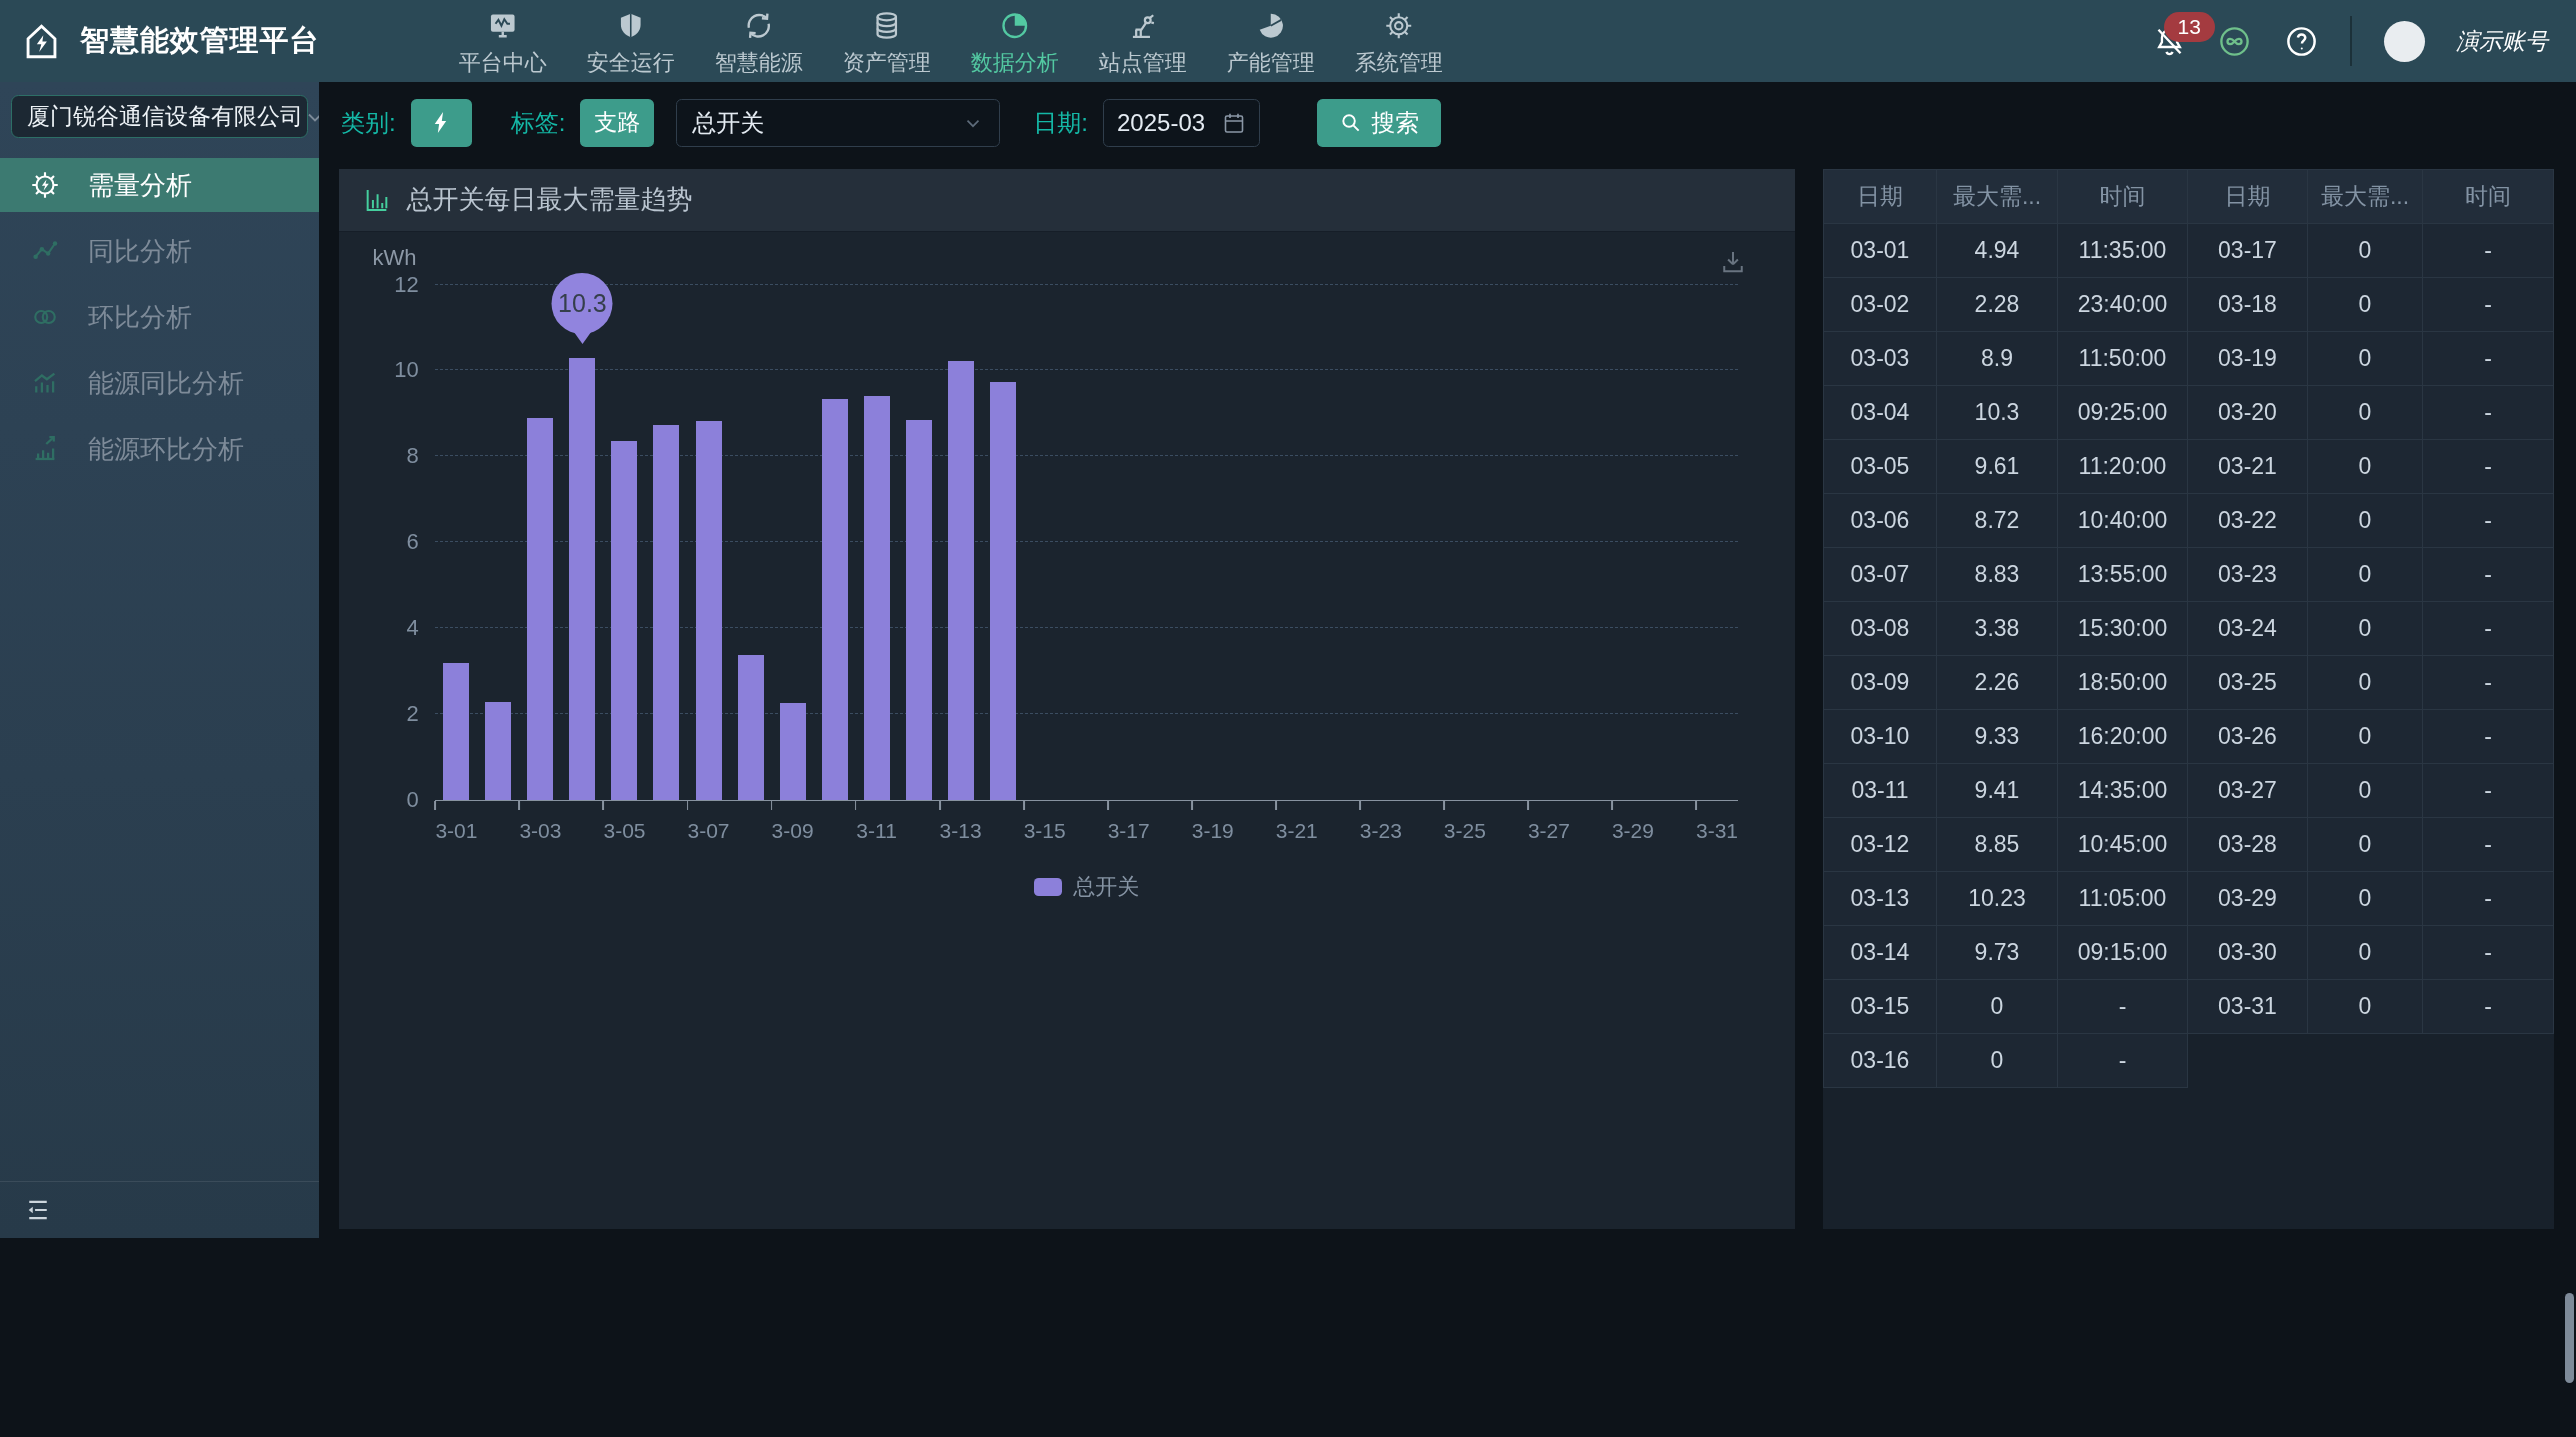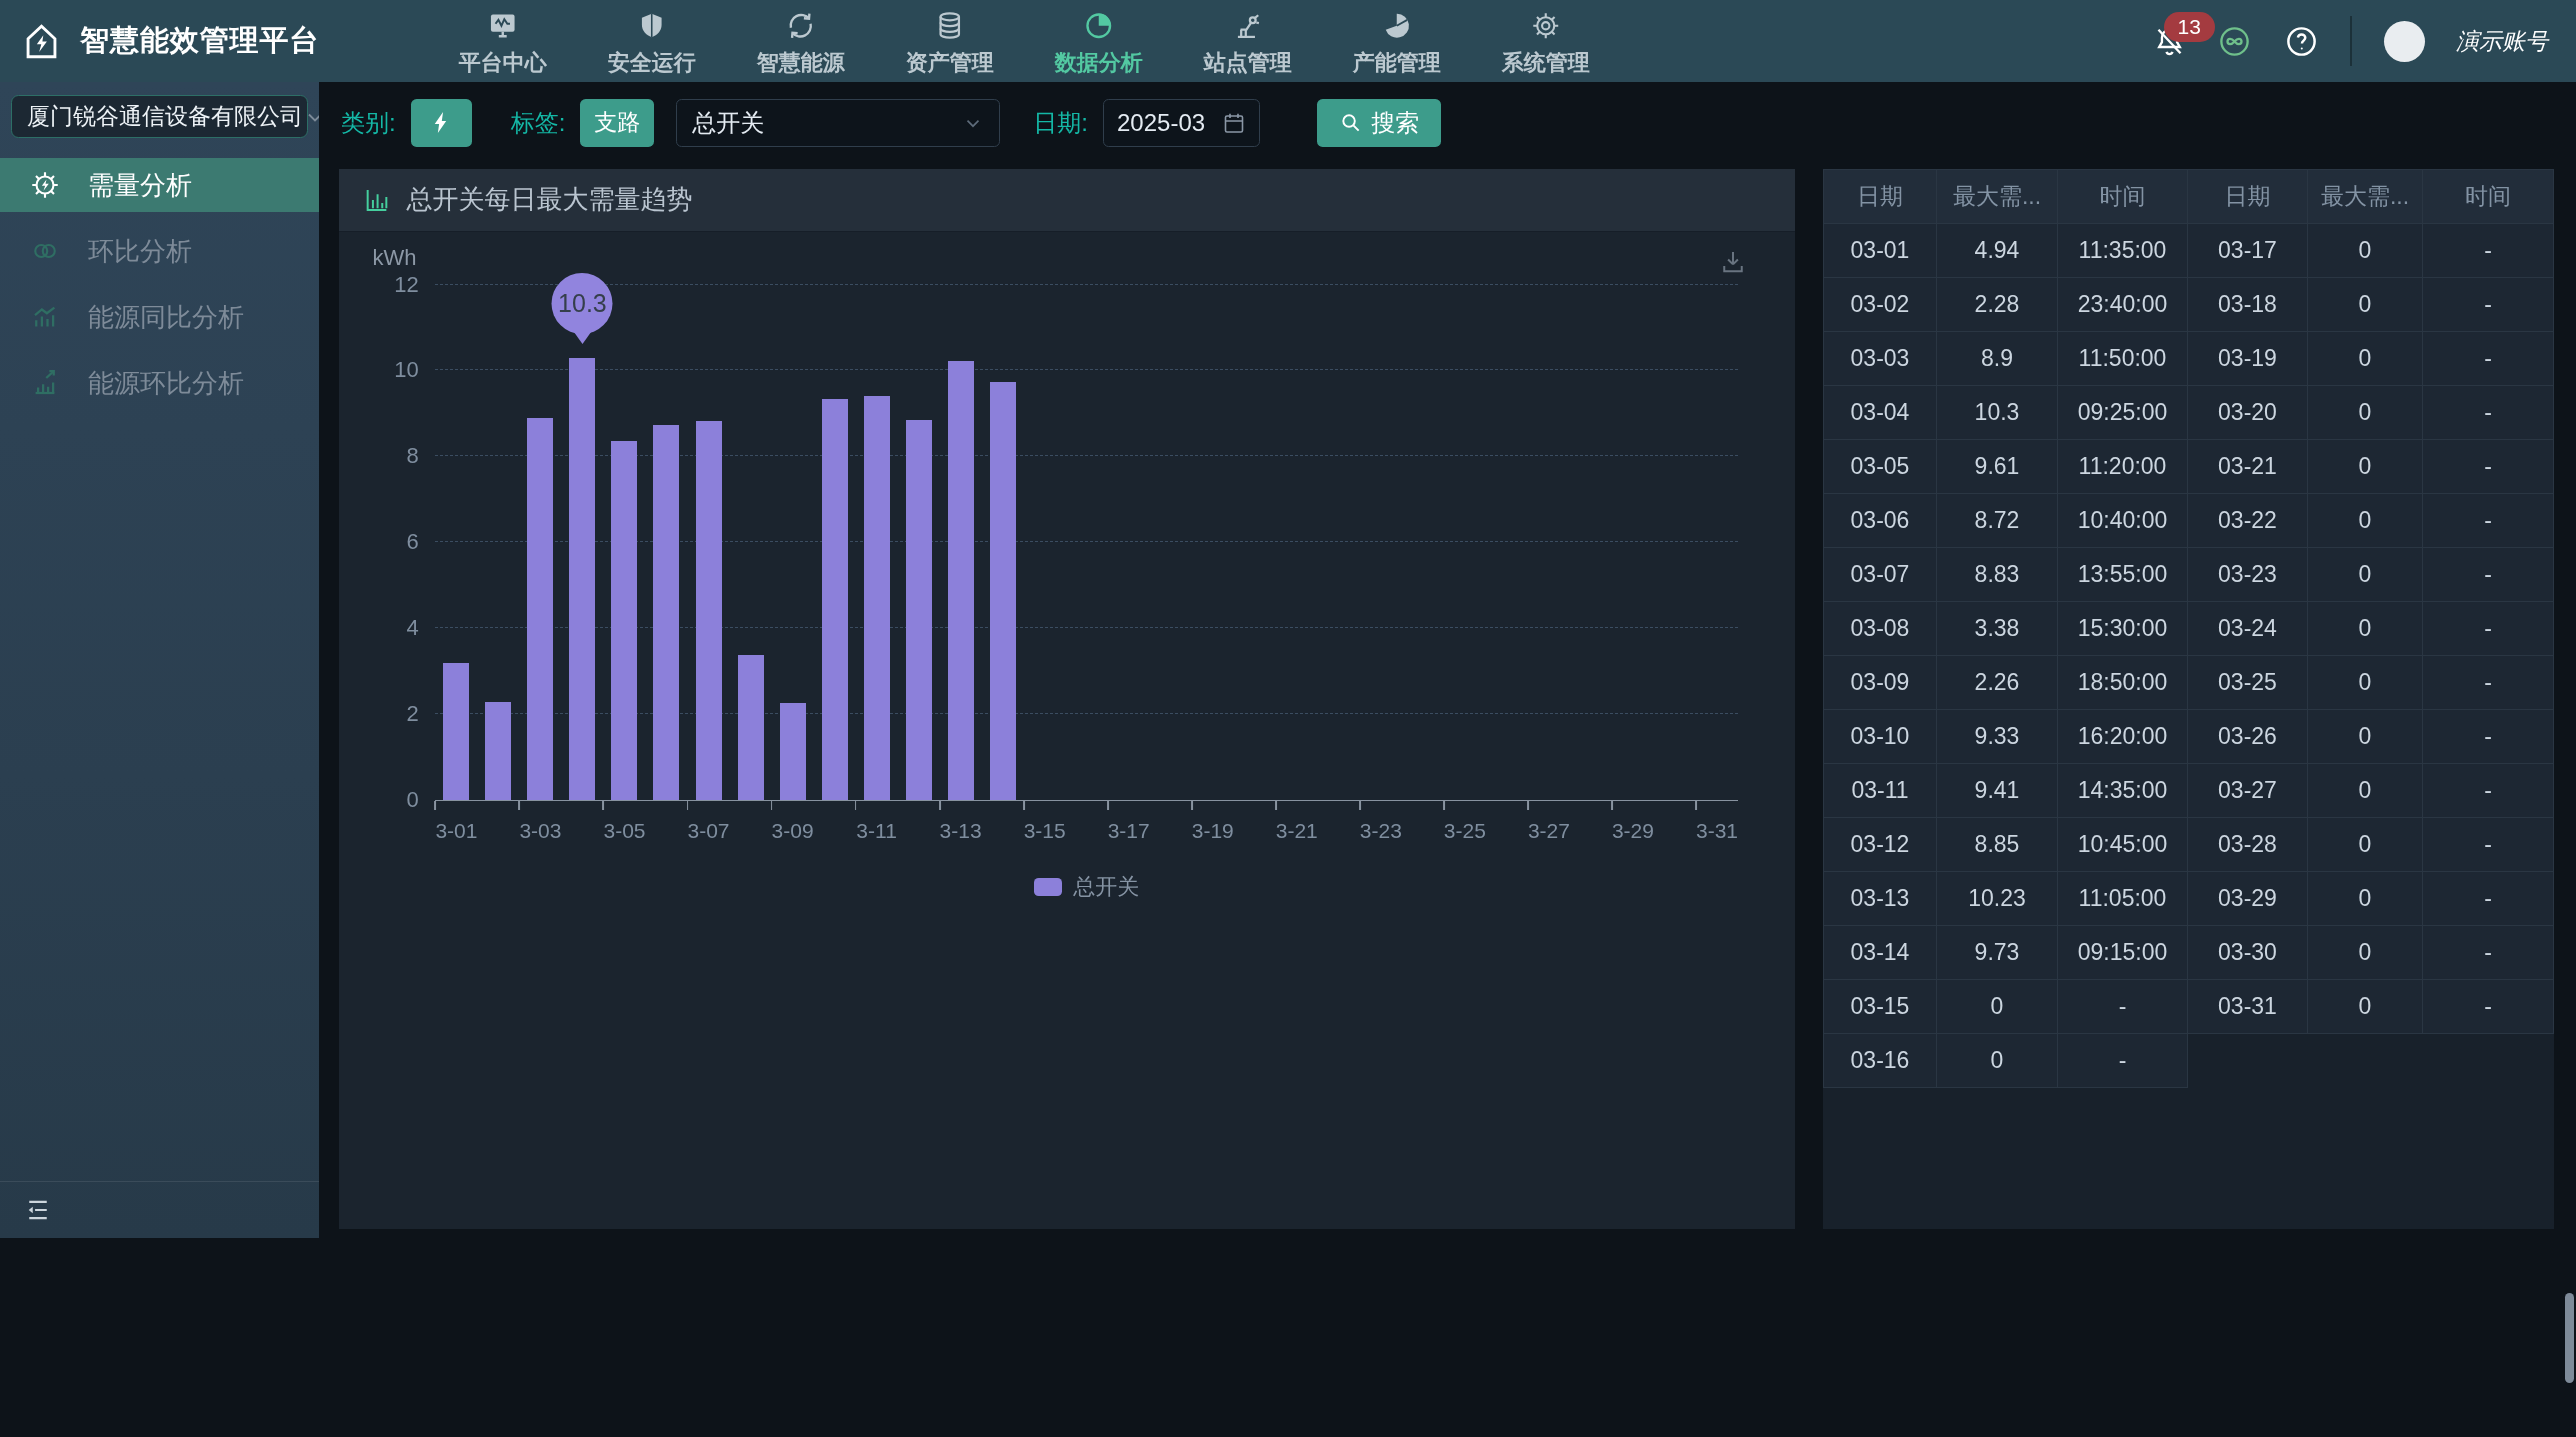--- a/index.html
+++ b/index.html
@@ -4,21 +4,21 @@
 <style>
   * { box-sizing: border-box; margin: 0; padding: 0; }
   html, body { width: 2576px; height: 1437px; overflow: hidden; }
   body { background:#0d1319; font-family:"Liberation Sans","DejaVu Sans",sans-serif; color:#e6edf3; position:relative; }
   .icon svg { width:100%; height:100%; display:block; }
 
   
   .topbar { height:82px; background:#2b4956; display:flex; align-items:center; padding:0 28px 0 20.4px; }
   .logo { width:43px; height:43px; color:#fff; flex:none; }
   .app-title { font-size:29px; color:#fff; font-weight:700; margin-left:16.7px; letter-spacing:0.9px; white-space:nowrap; }
-  .topnav { display:flex; margin-left:139px; gap:60px;font-weight:bold; }
+  .topnav { display:flex; margin-left:139px; gap:39px; }
   .nav-item { display:flex; flex-direction:column; align-items:center; justify-content:center; gap:6.5px; min-width:89px; color:#bcc9d0; cursor:pointer; padding-top:5.6px; }
   .nav-item .icon { width:31.5px; height:31.5px; }
   .nav-label { font-size:22px; white-space:nowrap; }
   .nav-item.active { color:#53c9a2; }
   .topbar-right { margin-left:auto; display:flex; align-items:center; gap:31.5px; }
   .bell-wrap { position:relative; width:33px; height:33px; color:#fff; cursor:pointer; }
   .badge { position:absolute; top:-13px; left:11px; background:#a43b40; color:#fff; font-size:21px; line-height:1; padding:4.6px 14px; border-radius:16.7px; }
   .link-circle { width:35px; height:35px; color:#6fc08b; cursor:pointer; }
   .help { width:35px; height:35px; color:#fff; cursor:pointer; }
   .v-divider { width:1.9px; height:50px; background:rgba(0,0,0,.33); }
@@ -223,20 +223,32 @@
     <nav class="menu" id="sidemenu">
         <div class="menu-item active">
           <span class="icon">
             <svg viewBox="0 0 24 24">
               <circle cx="12" cy="12" r="6.8" fill="none" stroke="currentColor" stroke-width="1.7"></circle>
               <path d="M12 1.8v3.4M12 18.8v3.4M1.8 12h3.4M18.8 12h3.4M4.8 4.8l2.4 2.4M16.8 16.8l2.4 2.4M19.2 4.8l-2.4 2.4M7.2 16.8l-2.4 2.4" stroke="currentColor" stroke-width="1.7"></path>
               <path d="M13.2 7.5l-3.7 5h2.6l-1.3 4 4.2-5.5h-2.6z" fill="currentColor"></path>
             </svg>
           </span>
           <span class="menu-label">需量分析</span>
+        </div>
+        <div class="menu-item">
+          <span class="icon">
+            <svg viewBox="0 0 24 24" fill="none" stroke="currentColor" stroke-width="1.7">
+              <path d="M4.5 16.5l5-6 5 3.5 5.5-8"></path>
+              <circle cx="4.5" cy="16.5" r="1.8" fill="currentColor" stroke="none"></circle>
+              <circle cx="9.5" cy="10.5" r="1.8" fill="currentColor" stroke="none"></circle>
+              <circle cx="14.5" cy="14" r="1.8" fill="currentColor" stroke="none"></circle>
+              <circle cx="20" cy="6" r="1.8" fill="currentColor" stroke="none"></circle>
+            </svg>
+          </span>
+          <span class="menu-label">同比分析</span>
         </div>
         <div class="menu-item">
           <span class="icon">
             <svg viewBox="0 0 24 24" fill="none" stroke="currentColor" stroke-width="1.7">
               <circle cx="9" cy="12" r="4.8"></circle>
               <circle cx="15" cy="12" r="4.8"></circle>
             </svg>
           </span>
           <span class="menu-label">环比分析</span>
         </div>

